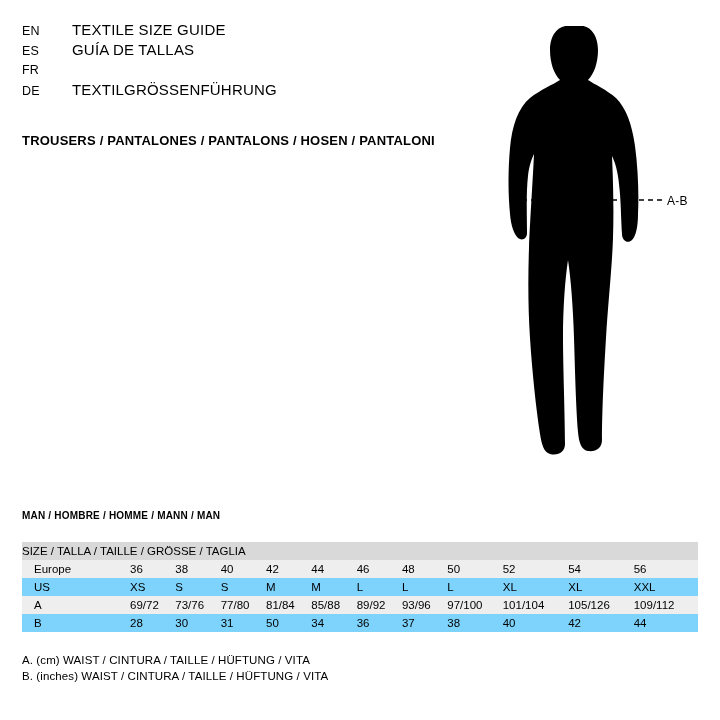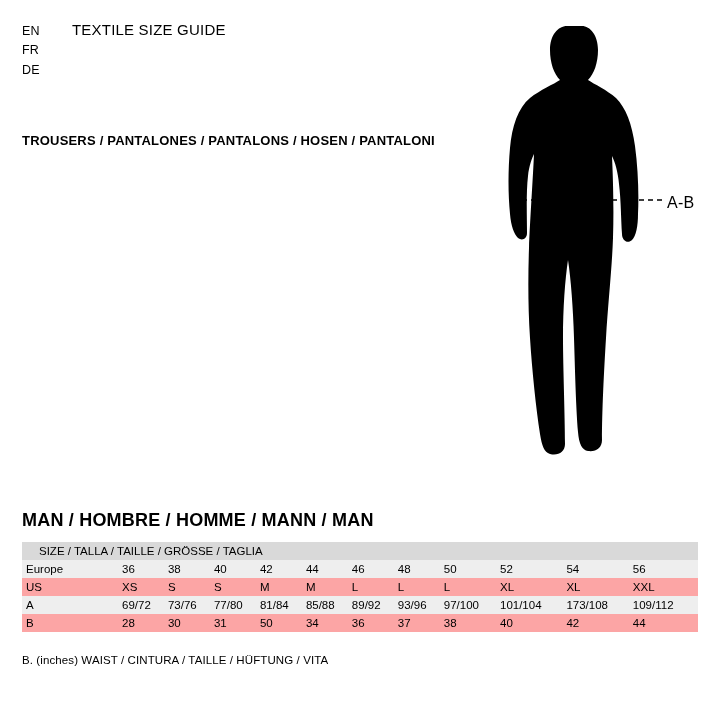--- a/index.html
+++ b/index.html
@@ -58,60 +58,60 @@
     left: 470px;
     top: 8px;
     width: 250px;
     height: 470px;
   }
   .figure-svg { display: block; }
   .ab-label {
     position: absolute;
     left: 197px;
     top: 186px;
-    font-size: 16px;
+    font-size: 12px;
     letter-spacing: 0.3px;
   }
 
   
   .man-title {
     position: absolute;
     left: 22px;
     top: 510px;
-    font-size: 18px;
+    font-size: 10px;
     font-weight: bold;
     letter-spacing: 0.2px;
   }
   table.size-table {
     position: absolute;
     left: 22px;
     top: 542px;
     width: 676px;
     border-collapse: collapse;
     font-size: 11.5px;
   }
   table.size-table td {
     padding: 0;
     height: 18px;
     line-height: 18px;
     white-space: nowrap;
   }
   table.size-table td.label {
     text-align: left;
-    padding-left: 4px;
+    padding-left: 12px;
     width: 96px;
   }
   tr.head td {
     background: #d9d9d9;
     font-size: 11.5px;
     text-align: left;
-    padding-left: 17px;
+    padding-left: 0;
   }
   tr.shade td { background: #eeeeee; }
-  tr.plain td { background: #fca5a5; }
+  tr.plain td { background: #7dd3fc; }
 
   
   .footnotes {
     position: absolute;
     left: 22px;
     top: 652px;
     font-size: 11.5px;
     line-height: 16px;
   }
   .footnotes div { letter-spacing: 0.1px; }
@@ -120,24 +120,29 @@
 <body>
 
 <div class="page">
 
   <div class="lang-block">
     <div class="lang-row">
       <span class="lang-code">EN</span>
       <span class="lang-text">TEXTILE SIZE GUIDE</span>
     </div>
     <div class="lang-row">
+      <span class="lang-code">ES</span>
+      <span class="lang-text">GUÍA DE TALLAS</span>
+    </div>
+    <div class="lang-row">
       <span class="lang-code">FR</span>
     </div>
     <div class="lang-row">
       <span class="lang-code">DE</span>
+      <span class="lang-text">TEXTILGRÖSSENFÜHRUNG</span>
     </div>
   </div>
 
   <div class="garment-title">TROUSERS / PANTALONES / PANTALONS / HOSEN / PANTALONI</div>
 
   <div class="figure-wrap">
     <svg class="figure-svg" width="250" height="470" viewBox="0 0 250 470">
       <path fill="#000000" d="
         M 97,18
         C 88,18 80,27 80,42
@@ -219,37 +224,38 @@
         <td class="label">A</td>
         <td>69/72</td>
         <td>73/76</td>
         <td>77/80</td>
         <td>81/84</td>
         <td>85/88</td>
         <td>89/92</td>
         <td>93/96</td>
         <td>97/100</td>
         <td>101/104</td>
-        <td>173/108</td>
+        <td>105/126</td>
         <td>109/112</td>
       </tr>
       <tr class="plain">
         <td class="label">B</td>
         <td>28</td>
         <td>30</td>
         <td>31</td>
         <td>50</td>
         <td>34</td>
         <td>36</td>
         <td>37</td>
         <td>38</td>
         <td>40</td>
         <td>42</td>
         <td>44</td>
       </tr>
     </tbody>
   </table>
 
   <div class="footnotes">
+    <div>A. (cm) WAIST / CINTURA / TAILLE / HÜFTUNG / VITA</div>
     <div>B. (inches) WAIST / CINTURA / TAILLE / HÜFTUNG / VITA</div>
   </div>
 
 </div>
 
 </body></html>

